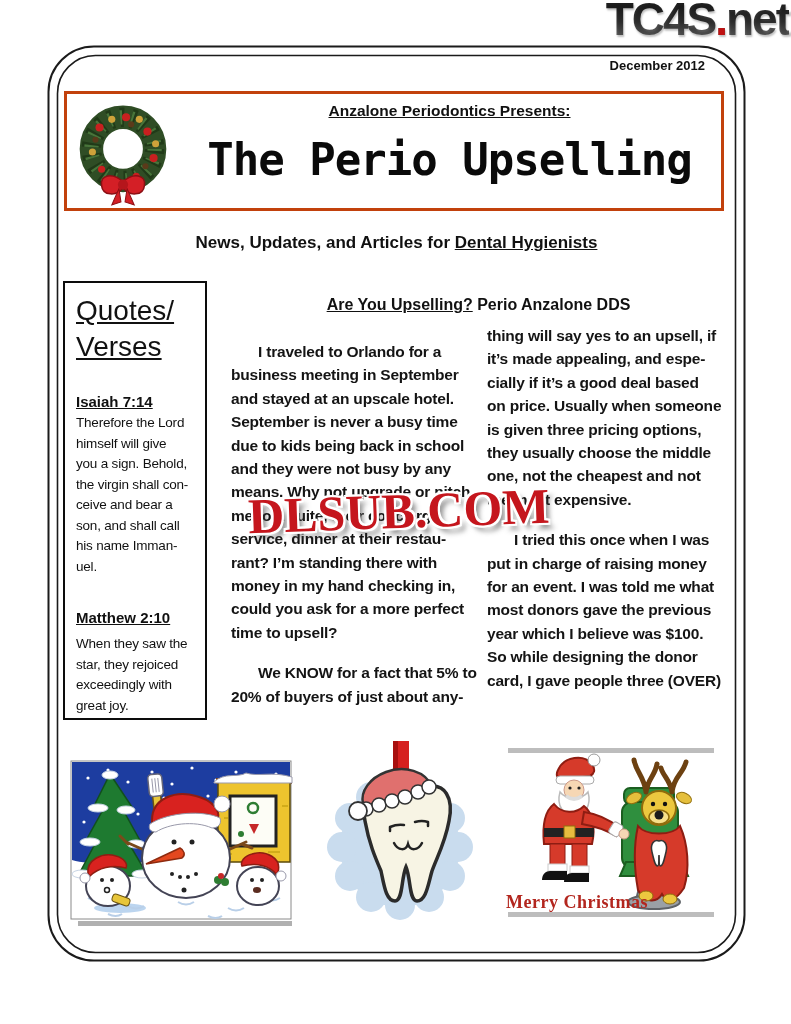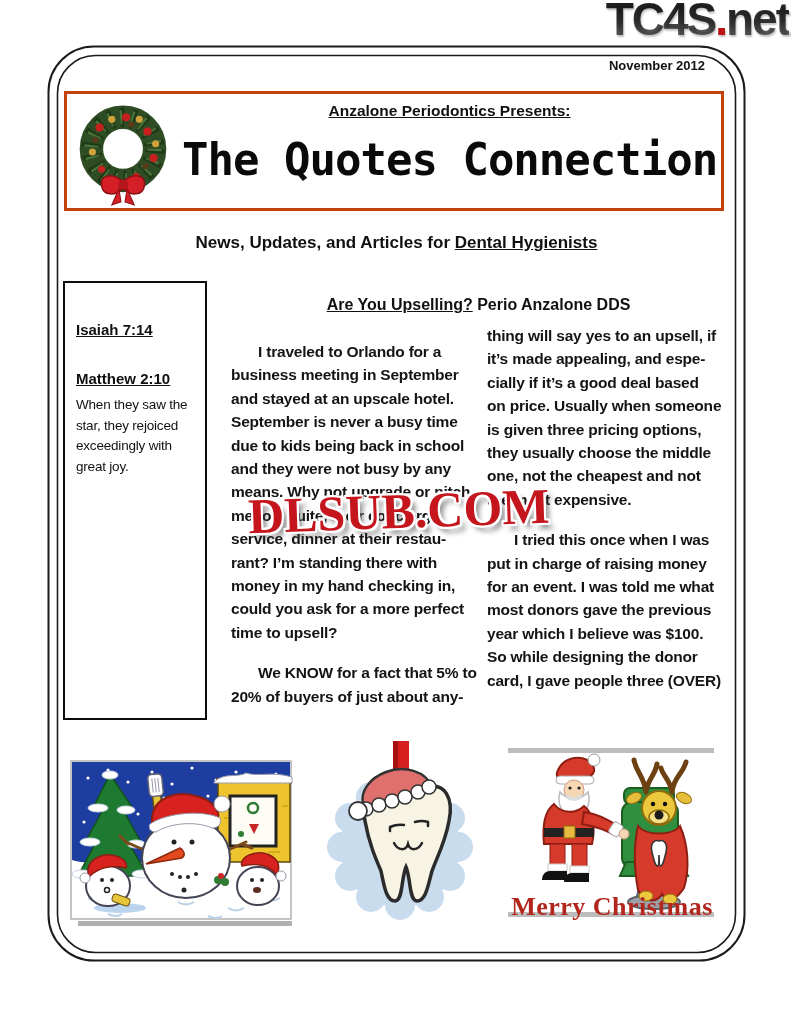--- a/index.html
+++ b/index.html
@@ -55,32 +55,32 @@
   .columns{position:absolute;left:231px;top:324px;width:500px;display:flex;gap:12px;}
   .col{width:244px;font-size:15.5px;font-weight:bold;line-height:23.4px;letter-spacing:-0.2px;color:#141414;}
   .para{white-space:pre;}
   .para.indent{text-indent:27px;margin-top:16px;}
   .para + .para{margin-top:17px;}
 
   
   .img-snowmen{position:absolute;left:68px;top:758px;width:226px;height:170px;}
   .img-ornament{position:absolute;left:320px;top:741px;width:162px;height:192px;}
   .img-santa{position:absolute;left:506px;top:744px;width:212px;height:192px;}
-  .santa-caption{position:absolute;left:506px;top:892px;width:212px;text-align:center;
-                 font-family:"Liberation Serif",serif;font-weight:bold;font-size:26px;color:#b3261e;
+  .santa-caption{position:absolute;left:506px;top:892px;width:212px;
+                 font-family:"Liberation Serif",serif;font-weight:bold;font-size:18px;color:#b3261e;
                  letter-spacing:0.5px;}
 </style>
 </head>
 <body>
 
 <div class="page">
 
   <div class="tc4s"><span>TC4S</span><span class="dot">.</span><span>net</span></div>
 
-  <div class="date">November 2012</div>
+  <div class="date">December 2012</div>
 
   <svg class="frame" width="791" height="1024" viewBox="0 0 791 1024">
     <path d="M94 46.5 H699 A45.5 45.5 0 0 1 744.5 92 V915 A45.5 45.5 0 0 1 699 960.5 H94 A45.5 45.5 0 0 1 48.5 915 V92 A45.5 45.5 0 0 1 94 46.5 Z" fill="none" stroke="#1b1b1b" stroke-width="2"></path>
     <path d="M95.5 55.5 H697.5 A38 38 0 0 1 735.5 93.5 V914.5 A38 38 0 0 1 697.5 952.5 H95.5 A38 38 0 0 1 57.5 914.5 V93.5 A38 38 0 0 1 95.5 55.5 Z" fill="none" stroke="#1b1b1b" stroke-width="1.6"></path>
   </svg>
 
   <div class="header-box">
     <svg class="wreath" viewBox="0 0 100 104">
       <circle cx="50" cy="46" r="31" fill="none" stroke="#2f4d25" stroke-width="23"></circle>
       <circle cx="50" cy="46" r="31" fill="none" stroke="#203a18" stroke-width="19" stroke-dasharray="4 7"></circle>
@@ -102,28 +102,38 @@
       </g>
       <g>
         <path d="M50 78 C40 69 27 71 29 82 C30 92 44 93 50 84 C56 93 70 92 71 82 C73 71 60 69 50 78 Z" fill="#d41f26" stroke="#8c0f14" stroke-width="1.5"></path>
         <path d="M46 85 L39 101 L48 98 Z" fill="#d41f26" stroke="#8c0f14"></path>
         <path d="M54 85 L61 101 L52 98 Z" fill="#d41f26" stroke="#8c0f14"></path>
         <circle cx="50" cy="81" r="5" fill="#b5161c"></circle>
       </g>
     </svg>
     <div class="header-content">
       <div class="presents">Anzalone Periodontics Presents:</div>
-      <div class="main-title">The Quotes Connection</div>
+      <div class="main-title">The Perio Upselling</div>
     </div>
   </div>
 
   <div class="subtitle"><span>News, Updates, and Articles for </span><span class="ul">Dental Hygienists</span></div>
 
   <div class="quotes-box">
+    <div class="quotes-title">Quotes/
+Verses</div>
     <div class="verse-ref first">Isaiah 7:14</div>
+    <div class="verse-text">Therefore the Lord
+himself will give
+you a sign. Behold,
+the virgin shall con-
+ceive and bear a
+son, and shall call
+his name Imman-
+uel.</div>
     <div class="verse-ref second">Matthew 2:10</div>
     <div class="verse-text second">When they saw the
 star, they rejoiced
 exceedingly with
 great joy.</div>
   </div>
 
   <div class="article-title"><span class="ul">Are You Upselling?</span><span> Perio Anzalone DDS</span></div>
 
   <div class="columns">

